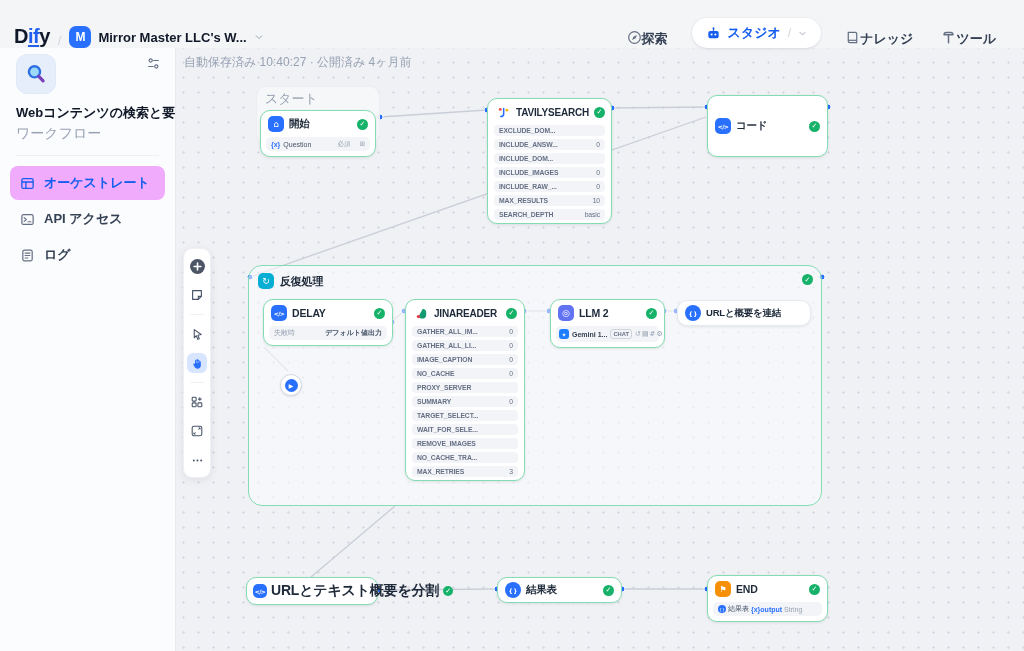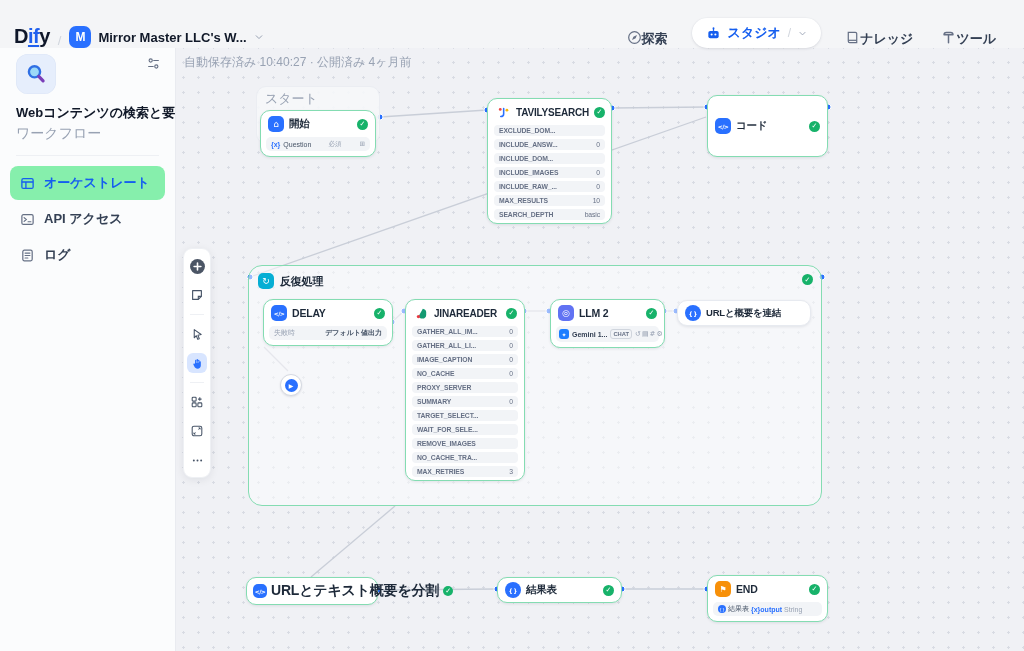--- a/index.html
+++ b/index.html
@@ -34,21 +34,21 @@
   .app-icon { width:40px; height:40px; border-radius:12px; background:#e6eefc;
     display:flex; align-items:center; justify-content:center; cursor:pointer; box-shadow:inset 0 0 0 .5px #dbe4f5;}
   .app-gear { color:#667085; cursor:pointer; padding-top:2px;}
   .app-title { padding:10px 16px 0; font-size:13px; font-weight:700; color:#101828;
     white-space:nowrap; overflow:hidden;}
   .app-type { padding:3px 16px 0; font-size:14px; color:#98a2b3;}
   .side-div { height:1px; background:#eef0f4; margin:12px 16px 10px;}
   .menu-item { display:flex; align-items:center; gap:9px; height:34px; margin:2px 10px;
     padding:0 10px; border-radius:8px; font-size:13px; font-weight:600; color:#344054; cursor:pointer;}
   .menu-item svg { color:#667085; flex:none;}
-  .menu-item.active { background:#86efac; color:#155eef;}
+  .menu-item.active { background:#f0abfc; color:#155eef;}
   .menu-item.active svg { color:#155eef;}
 
   
   .canvas { position:absolute; left:176px; top:40px; width:848px; height:611px;
     background:#f0f1f5;
     background-image:radial-gradient(circle,#d8dbe3 1px,transparent 1.2px);
     background-size:15px 15px; overflow:hidden;}
   .status { position:absolute; left:8px; top:14px; font-size:12px; color:#98a2b3; white-space:nowrap;}
 
   .edges { position:absolute; inset:0; pointer-events:none;}
@@ -93,21 +93,21 @@
     border:1px solid #d5d9e2; border-radius:50%; display:flex; align-items:center; justify-content:center;
     box-shadow:0 1px 2px rgba(16,24,40,.1); z-index:5;}
   .iter-ball .dot { width:13px; height:13px; border-radius:50%; background:#2970ff; color:#fff;
     font-size:6px; display:flex; align-items:center; justify-content:center; font-family:"DejaVu Sans",sans-serif;}
 
   .badge { border:1px solid #d0d5dd; border-radius:3px; font-size:5.8px; color:#667085;
     padding:0 2px; line-height:8px; font-weight:700;}
   .minicons { color:#98a2b3; font-size:7px; letter-spacing:1px; font-family:"DejaVu Sans",sans-serif;}
   .gem { width:10px; height:10px; border-radius:3px; background:#1c7dff; color:#fff; font-size:6px;
     display:flex; align-items:center; justify-content:center; flex:none; font-family:"DejaVu Sans",sans-serif;}
-  .req { font-size:6.5px; color:#98a2b3; margin-left:auto; display:flex; align-items:center; gap:18px;
+  .req { font-size:6.5px; color:#98a2b3; margin-left:auto; display:flex; align-items:center; gap:9px;
     font-family:"DejaVu Sans",sans-serif;}
 </style>
 </head>
 <body>
 
 <div id="app">
 
   <div class="header">
     <div class="logo"><span>D</span><span class="if">if</span><span>y</span></div>
     <span class="hsep">/</span>

